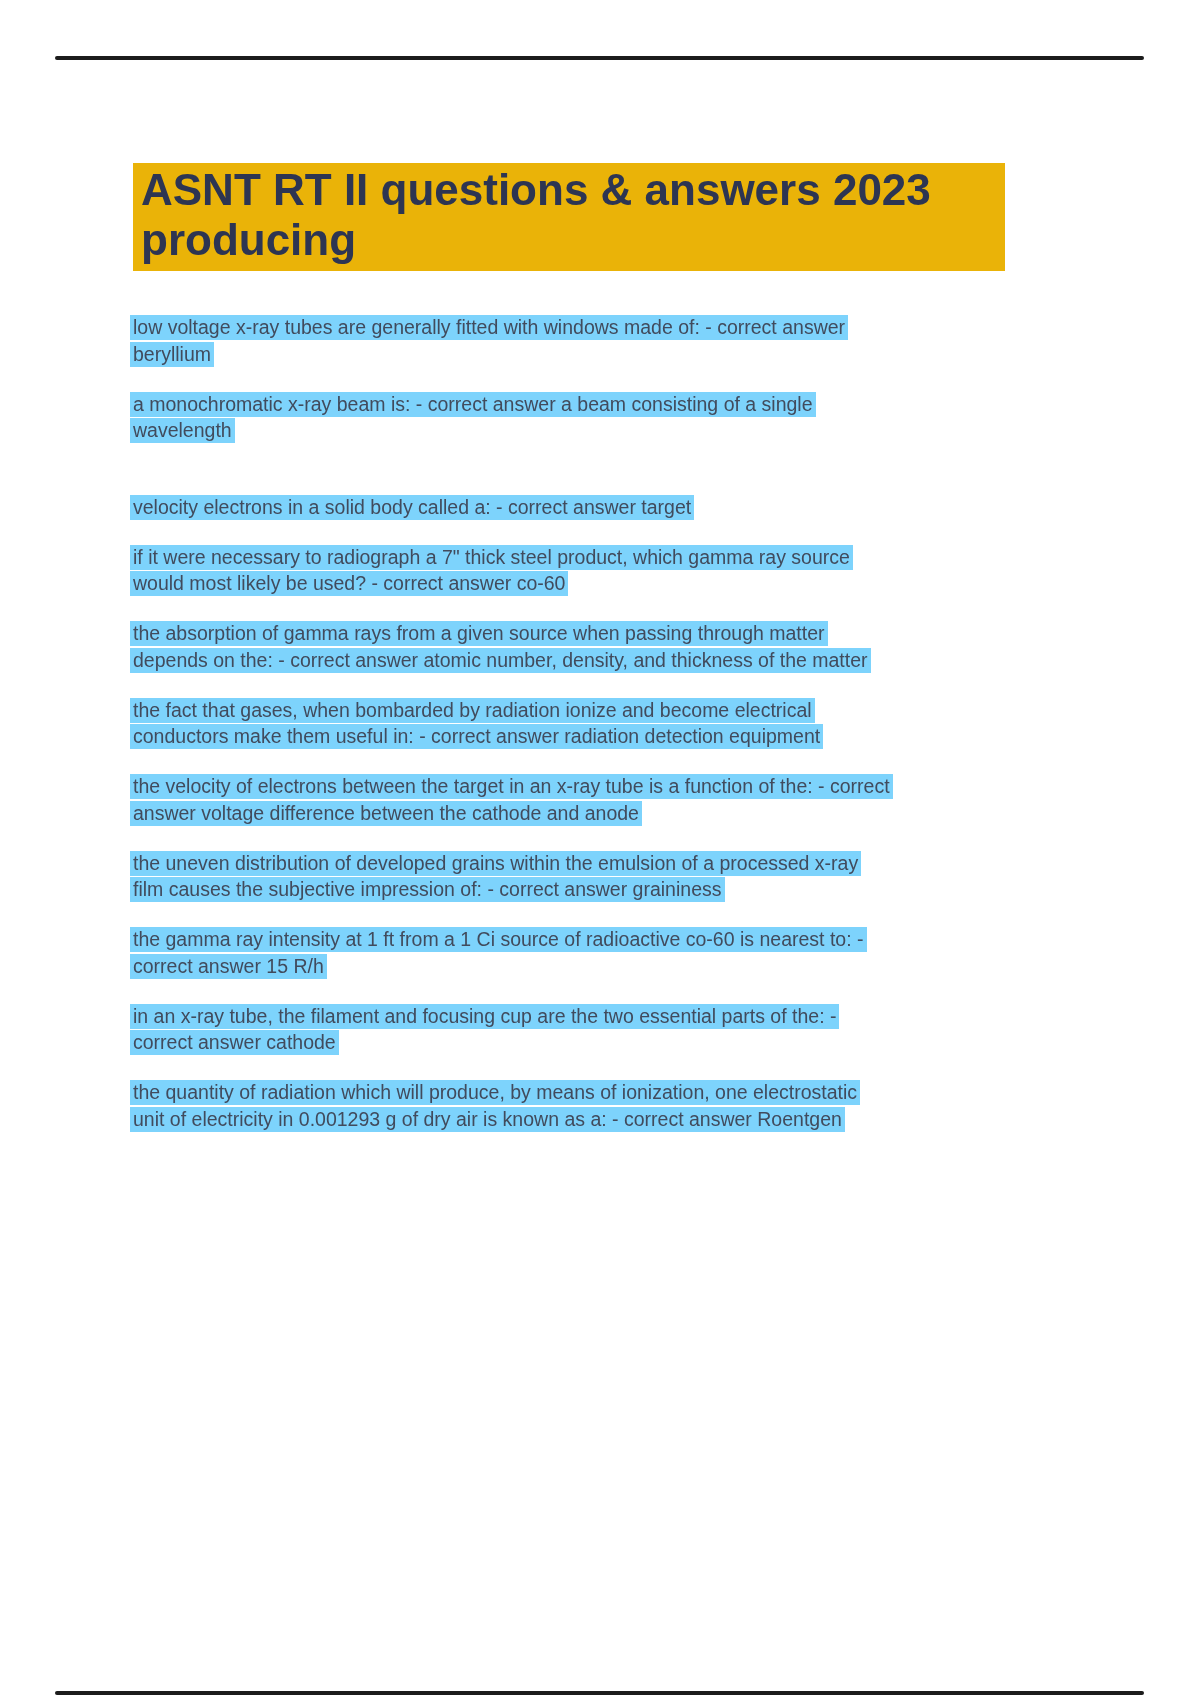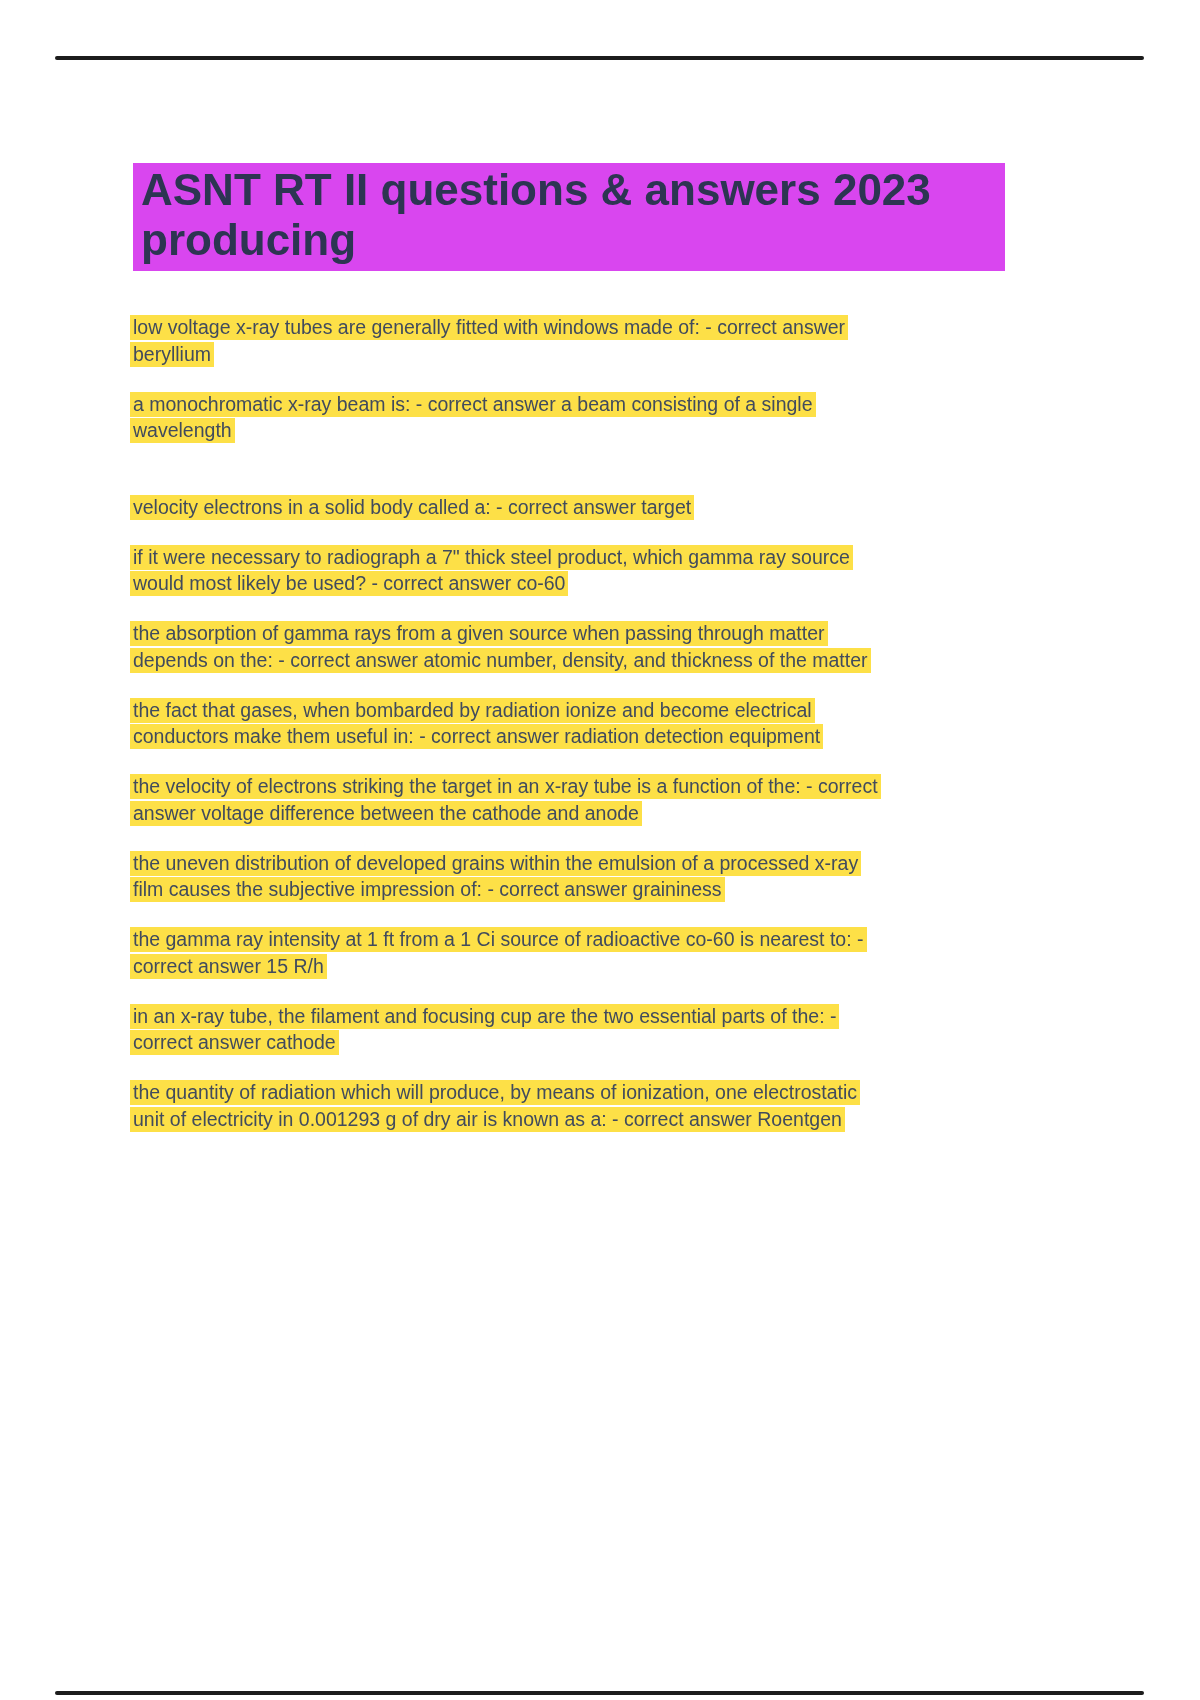--- a/index.html
+++ b/index.html
@@ -21,38 +21,38 @@
   }
   .rule-top { top: 56px; }
   .rule-bottom { top: 1691px; }
   .title-block {
     position: absolute;
     left: 133px;
     top: 134px;
     width: 872px;
     box-sizing: border-box;
     padding: 2px 0 6px 8px;
-    background: #d946ef;
+    background: #eab308;
     color: #2d3552;
     font-weight: bold;
     font-size: 44px;
     line-height: 50px;
   }
   .content {
     position: absolute;
     left: 133px;
     top: 314px;
     width: 965px;
     font-size: 19.5px;
     line-height: 26.5px;
     color: #414b5d;
   }
   .para { margin: 0 0 23.5px 0; }
   .hl {
-    background: #fde047;
+    background: #7dd3fc;
     padding: 1px 3px 2px 3px;
     margin-left: -3px;
     text-align: center;
   }
 </style>
 </head>
 <body>
 
 <div class="page">
 
@@ -63,21 +63,21 @@
     <span>producing</span>
   </h1>
 
   <div class="content" id="qa-list">
       <p class="para"><span class="hl">low voltage x-ray tubes are generally fitted with windows made of: - correct answer</span><br><span class="hl">beryllium</span></p>
       <p class="para"><span class="hl">a monochromatic x-ray beam is: - correct answer a beam consisting of a single</span><br><span class="hl">wavelength</span></p>
       <p class="para"><br><span class="hl">velocity electrons in a solid body called a: - correct answer target</span></p>
       <p class="para"><span class="hl">if it were necessary to radiograph a 7" thick steel product, which gamma ray source</span><br><span class="hl">would most likely be used? - correct answer co-60</span></p>
       <p class="para"><span class="hl">the absorption of gamma rays from a given source when passing through matter</span><br><span class="hl">depends on the: - correct answer atomic number, density, and thickness of the matter</span></p>
       <p class="para"><span class="hl">the fact that gases, when bombarded by radiation ionize and become electrical</span><br><span class="hl">conductors make them useful in: - correct answer radiation detection equipment</span></p>
-      <p class="para"><span class="hl">the velocity of electrons striking the target in an x-ray tube is a function of the: - correct</span><br><span class="hl">answer voltage difference between the cathode and anode</span></p>
+      <p class="para"><span class="hl">the velocity of electrons between the target in an x-ray tube is a function of the: - correct</span><br><span class="hl">answer voltage difference between the cathode and anode</span></p>
       <p class="para"><span class="hl">the uneven distribution of developed grains within the emulsion of a processed x-ray</span><br><span class="hl">film causes the subjective impression of: - correct answer graininess</span></p>
       <p class="para"><span class="hl">the gamma ray intensity at 1 ft from a 1 Ci source of radioactive co-60 is nearest to: -</span><br><span class="hl">correct answer 15 R/h</span></p>
       <p class="para"><span class="hl">in an x-ray tube, the filament and focusing cup are the two essential parts of the: -</span><br><span class="hl">correct answer cathode</span></p>
       <p class="para"><span class="hl">the quantity of radiation which will produce, by means of ionization, one electrostatic</span><br><span class="hl">unit of electricity in 0.001293 g of dry air is known as a: - correct answer Roentgen</span></p>
     </div>
 
   <div class="rule rule-bottom"></div>
 
 </div>
 

